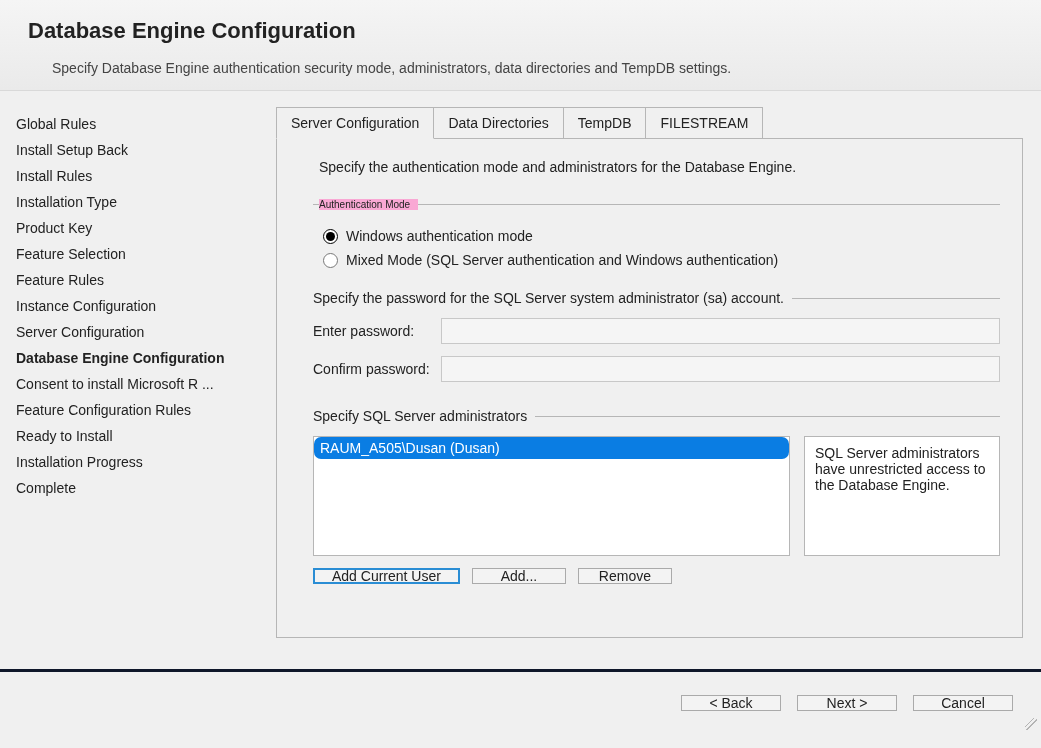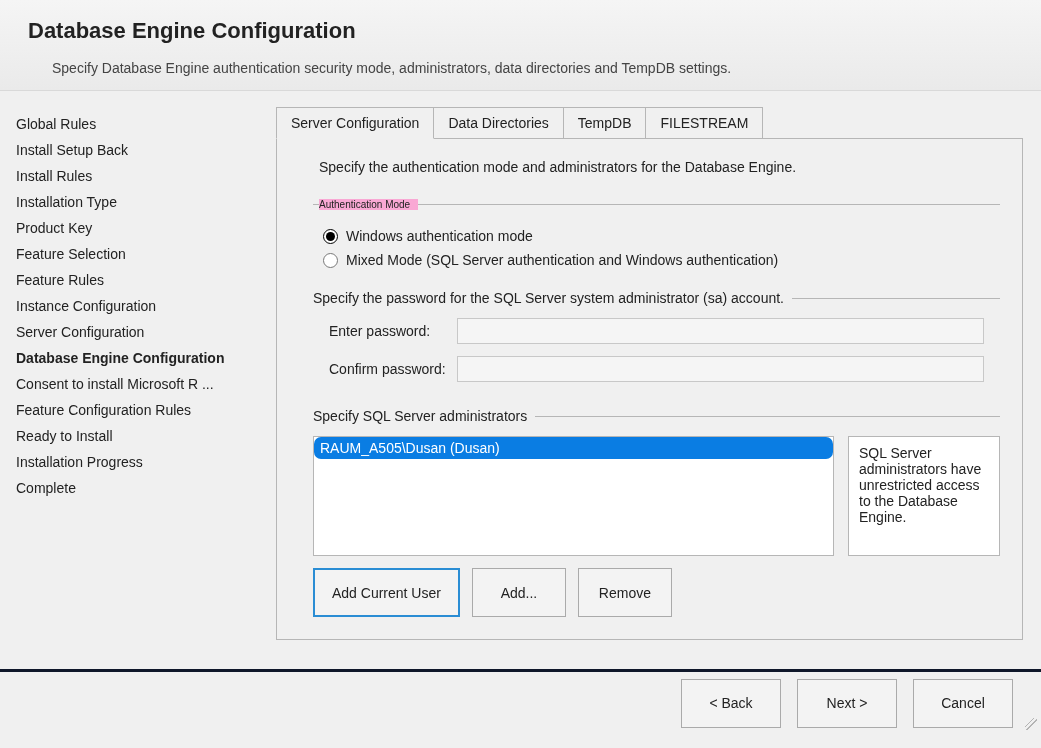--- a/index.html
+++ b/index.html
@@ -140,21 +140,21 @@
   }
   .pwd-section > legend {
     padding: 0 8px 0 0;
     font-size: 14px;
     background: #f0f0f0;
   }
 
   .form-row {
     display: flex;
     align-items: center;
-    margin: 12px 16px;
+    margin: 12px 0;
   }
   .form-row label {
     width: 128px;
     text-align: left;
   }
   .form-row input[type="password"],
   .form-row input[type="text"] {
     flex: 1;
     height: 26px;
     border: 1px solid #c8c8c8;
@@ -196,36 +196,36 @@
     padding: 3px 6px;
     font-size: 14px;
     cursor: default;
     border-radius: 7px;
   }
   .admin-list .item.selected {
     background: #0a7de3;
     color: #fff;
   }
   .admin-info {
-    width: 152px;
+    width: 196px;
     border: 1px solid #b6b6b6;
     background: #fff;
     padding: 8px 10px;
     font-size: 14px;
     color: #222;
   }
 
   .admin-buttons {
     display: flex;
     gap: 12px;
     margin-top: 12px;
   }
   button.std, a.std-btn {
     min-width: 94px;
-    height: 49px;
+    height: 16px;
     padding: 0 18px;
     border: 1px solid #aaaaaa;
     background: #f3f3f3;
     font-family: inherit;
     font-size: 14px;
     color: #222;
     cursor: pointer;
     display: inline-flex;
     align-items: center;
     justify-content: center;

